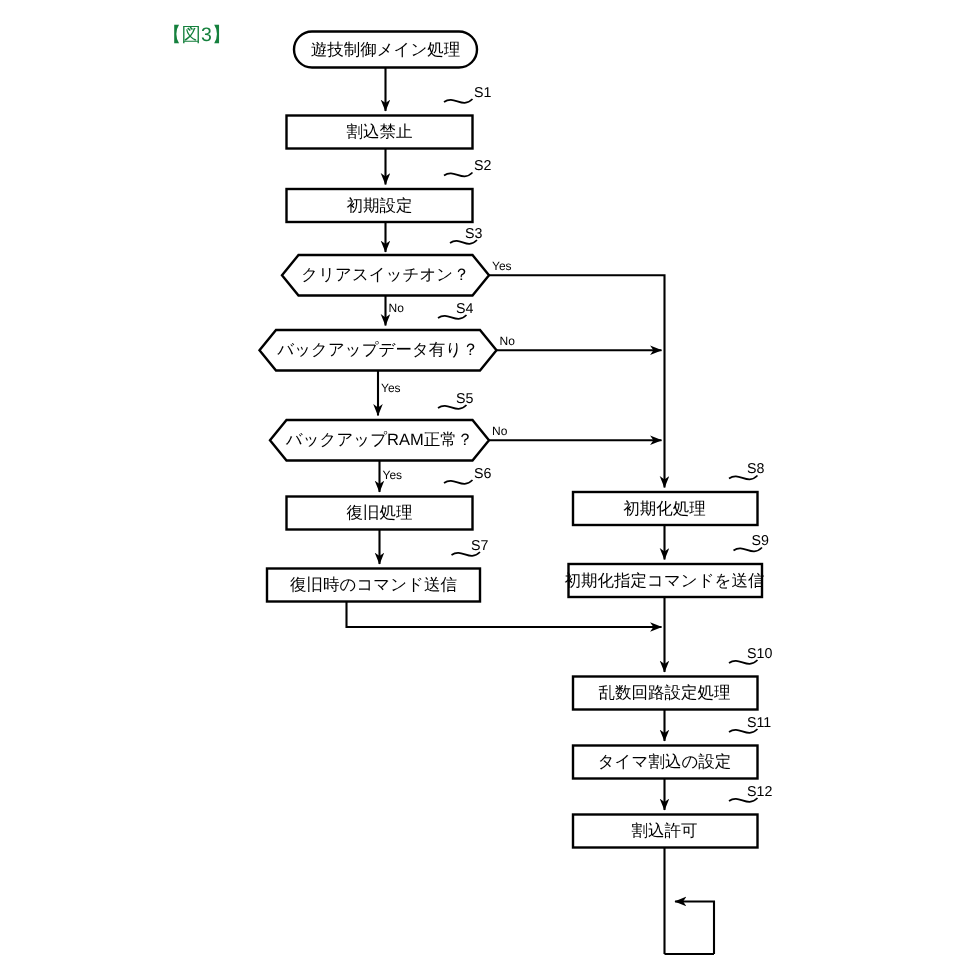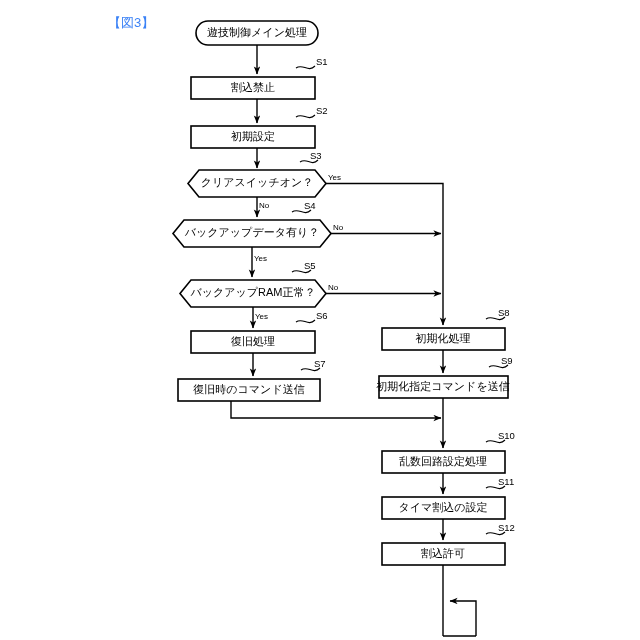--- a/index.html
+++ b/index.html
@@ -22,21 +22,21 @@
     height: 640px;
     background: #ffffff;
   }
   #fig-label {
     position: absolute;
     left: 108px;
     top: 14px;
     font-size: 13px;
     letter-spacing: 0px;
     white-space: nowrap;
-    color: #3b82f6;
+    color: #15803d;
   }
   svg#flow {
     position: absolute;
     left: 0;
     top: 0;
     width: 640px;
     height: 640px;
   }
   .node-text {
     font-family: "Liberation Sans", "DejaVu Sans", sans-serif;

